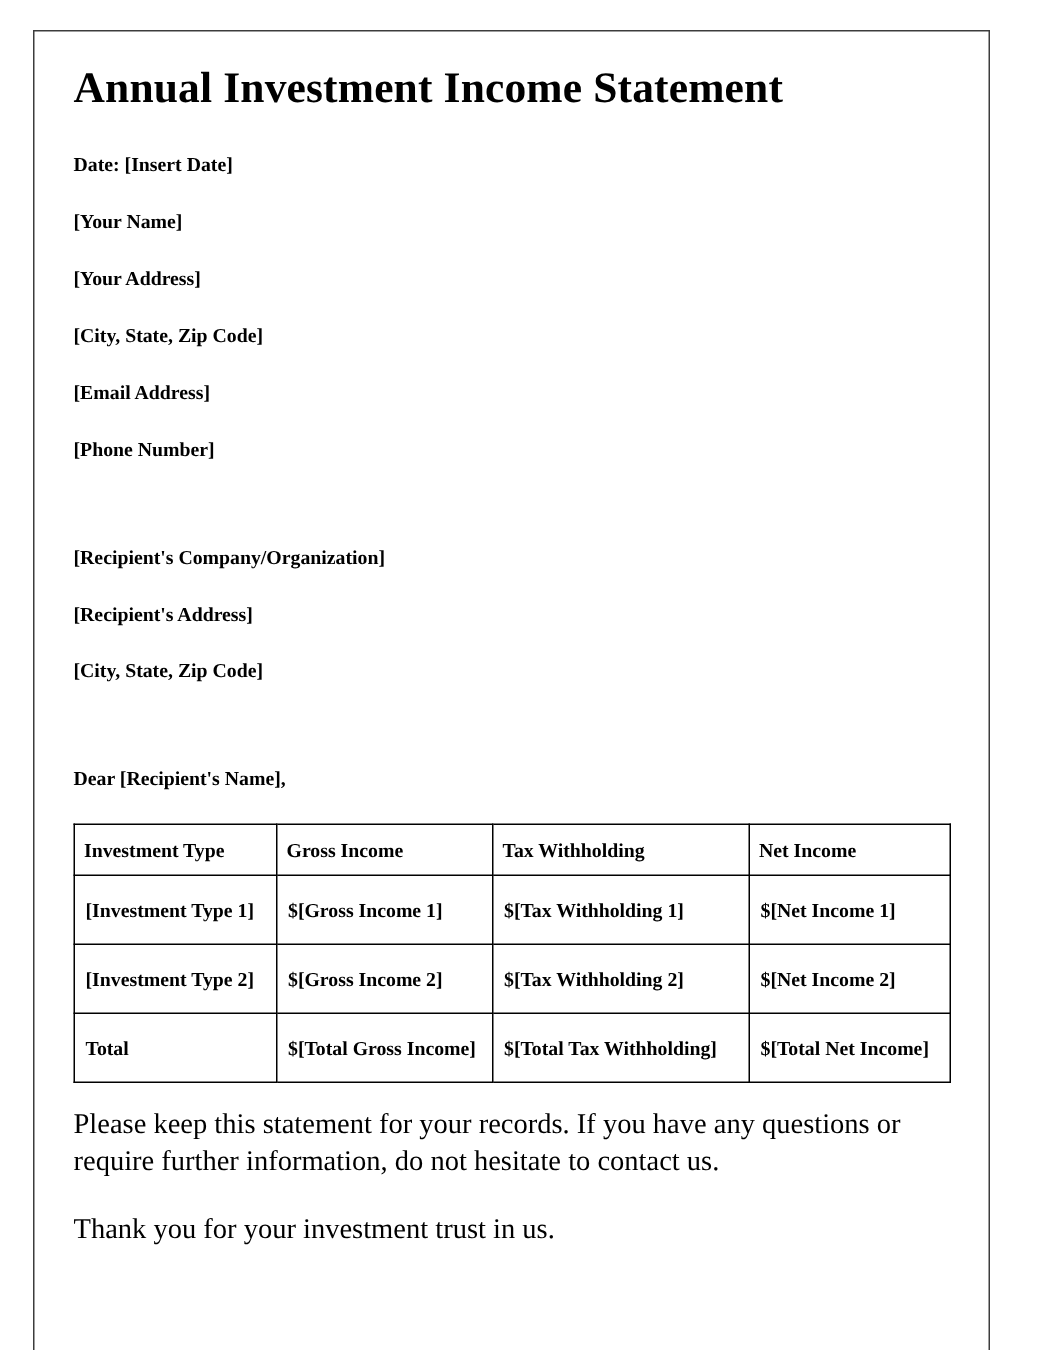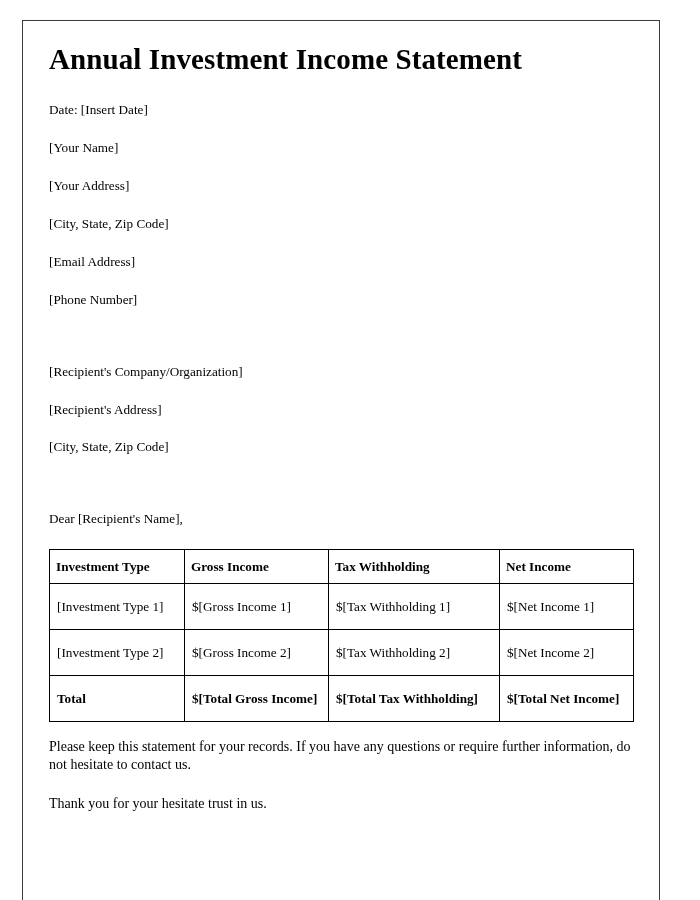--- a/index.html
+++ b/index.html
@@ -38,20 +38,21 @@
     font-weight: bold;
     line-height: 1.15;
     margin: 0 0 26px 0;
     letter-spacing: 0.1px;
   }
 
   .para {
     font-size: 13.2px;
     line-height: 1.28;
     margin: 0 0 21px 0;
+    font-weight: bold;
   }
 
   .spacer-para {
     height: 13px;
     margin: 0 0 21px 0;
   }
 
   .body-block {
     margin-bottom: 11px;
   }
@@ -62,21 +63,21 @@
     width: 584px;
     margin: 0 0 16px 0;
     table-layout: fixed;
   }
   .income-table td, .income-table th {
     border: 1px solid #000000;
     font-size: 13.2px;
     line-height: 1.22;
     padding: 6px 7px;
     vertical-align: middle;
-    font-weight: normal;
+    font-weight: bold;
     text-align: left;
   }
   .income-table thead th {
     font-weight: bold;
     text-align: left;
     padding: 7px 6px;
     height: 19px;
   }
   .income-table tbody td {
     height: 33px;
@@ -84,21 +85,21 @@
   .income-table tbody tr.total-row td {
     font-weight: bold;
   }
 
   .col-type  { width: 135px; }
   .col-gross { width: 144px; }
   .col-tax   { width: 171px; }
   .col-net   { width: 134px; }
 
   .closing-para {
-    font-size: 14px;
+    font-size: 19px;
     line-height: 1.28;
     margin: 0 0 21px 0;
   }
 </style>
 </head>
 <body>
 
 <div id="page">
   <div id="content">
 
@@ -159,16 +160,16 @@
           <td>Total</td>
           <td>$[Total Gross Income]</td>
           <td>$[Total Tax Withholding]</td>
           <td>$[Total Net Income]</td>
         </tr>
       </tbody>
     </table>
 
     <p class="closing-para">Please keep this statement for your records. If you have any questions or require further information, do not hesitate to contact us.</p>
 
-    <p class="closing-para">Thank you for your hesitate trust in us.</p>
+    <p class="closing-para">Thank you for your investment trust in us.</p>
 
   </div>
 </div>
 
 </body></html>

